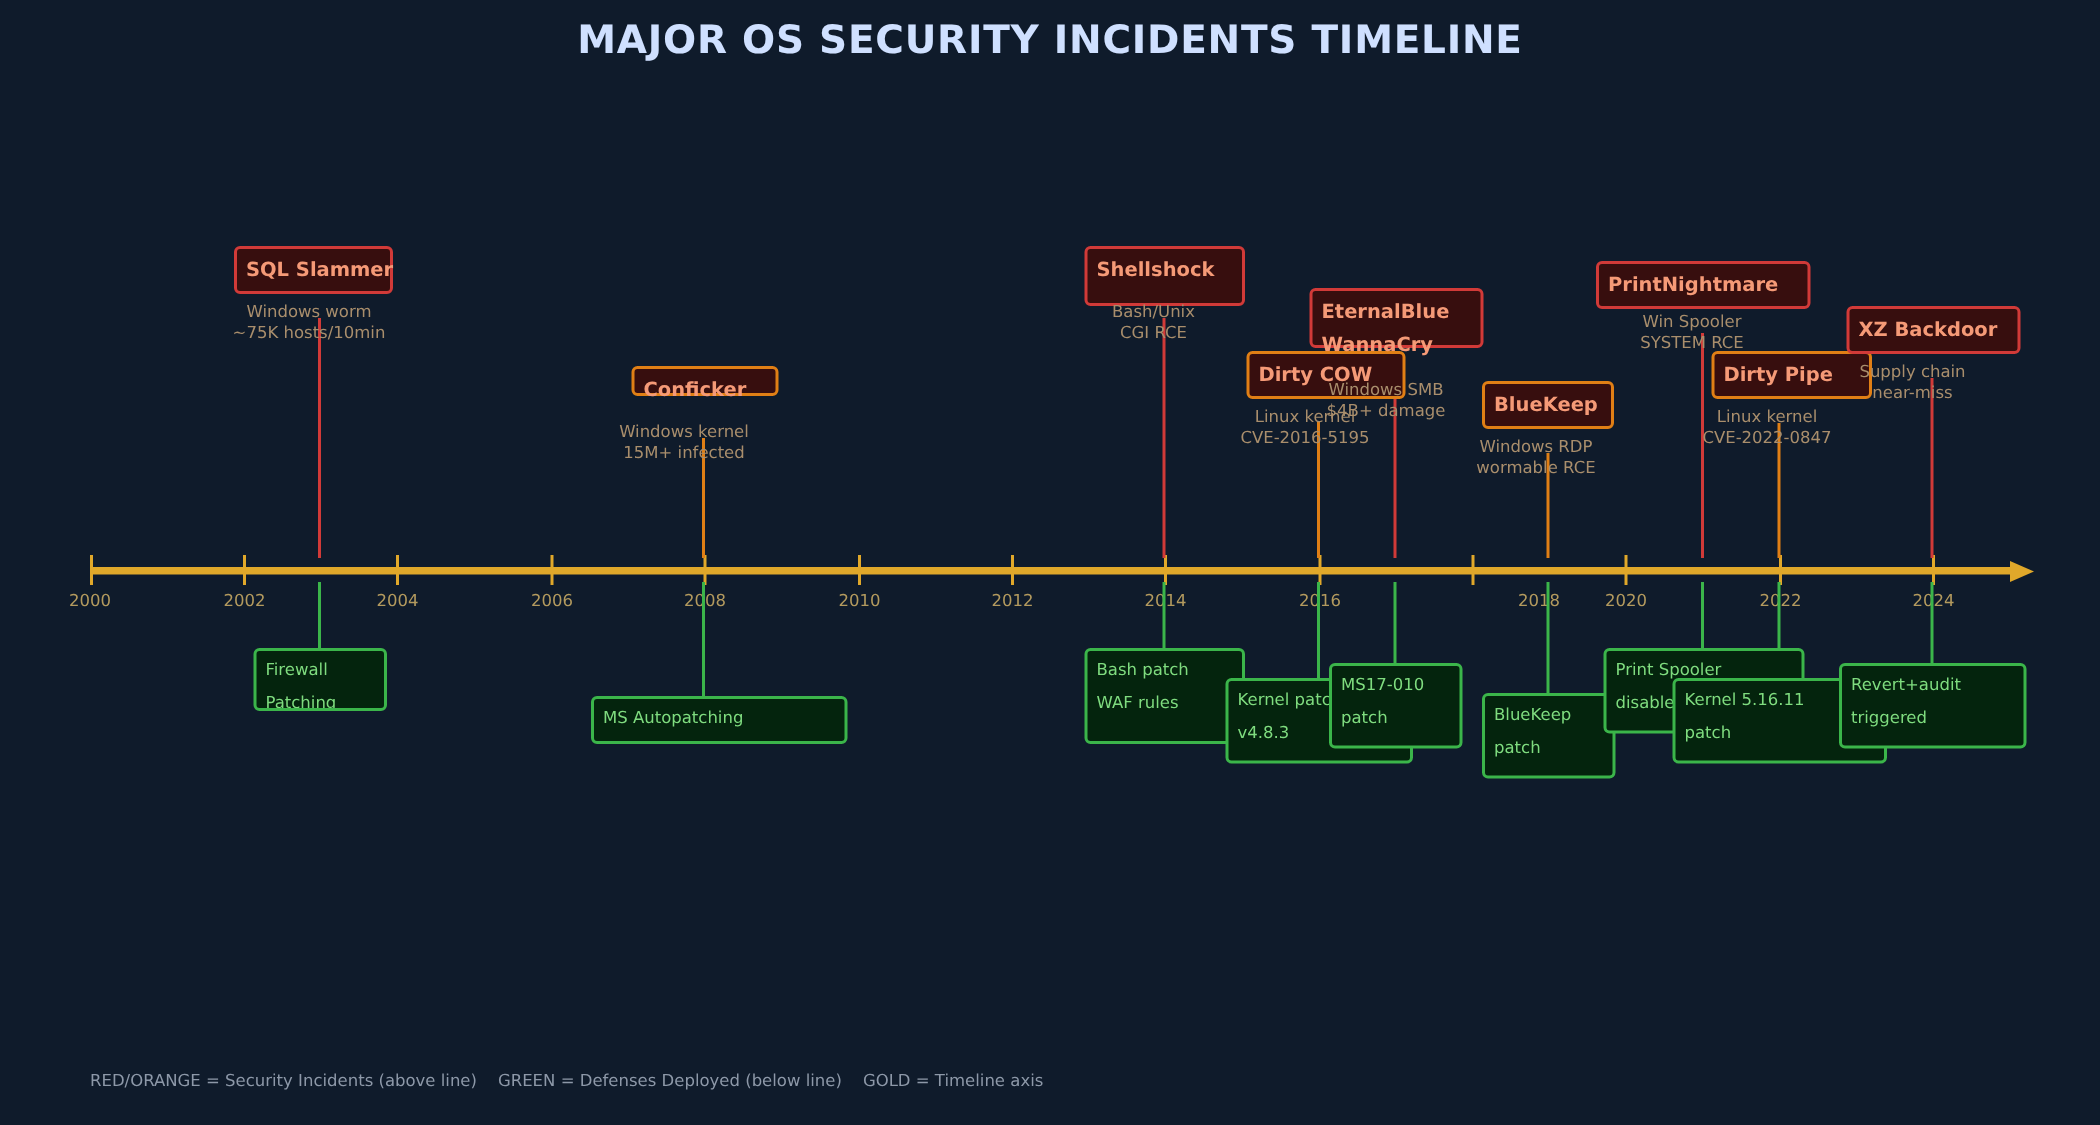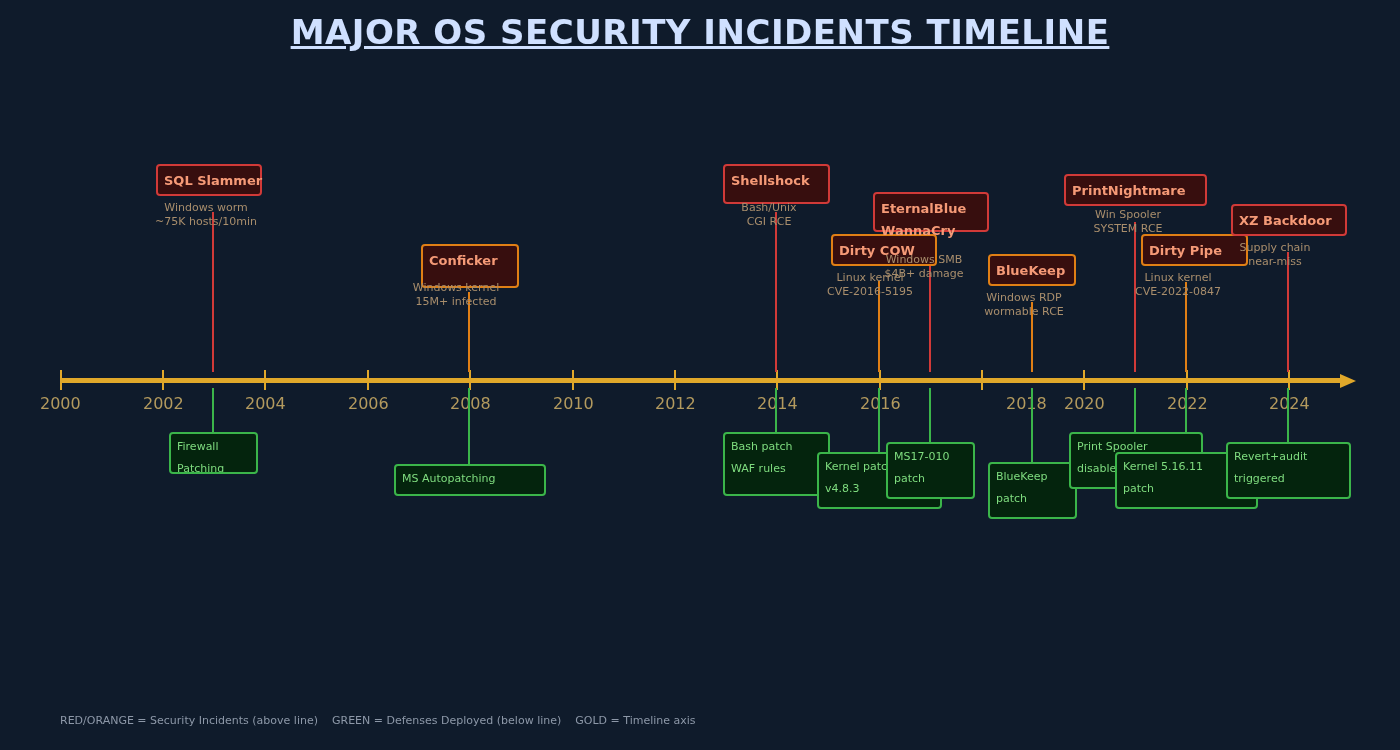--- a/index.html
+++ b/index.html
@@ -1,21 +1,21 @@
 <!DOCTYPE html>
 <html><head>
 <meta charset="utf-8">
 <style>
   html,body{margin:0;padding:0;}
   body{width:1400px;height:750px;background:#0f1b2b;position:relative;overflow:hidden;font-family:"DejaVu Sans",sans-serif;}
-  .title{position:absolute;left:0;width:1400px;top:12px;text-align:center;font-size:34px;font-weight:bold;color:#cfe0ff;letter-spacing:0.5px;text-decoration:underline;}
+  .title{position:absolute;left:0;width:1400px;top:12px;text-align:center;font-size:26px;font-weight:bold;color:#cfe0ff;letter-spacing:0.5px;}
   .axis{position:absolute;left:61px;top:378px;width:1283px;height:5px;background:#e0a82a;}
   .arrow{position:absolute;left:1340px;top:374px;width:0;height:0;border-top:7px solid transparent;border-bottom:7px solid transparent;border-left:16px solid #e0a82a;}
   .tick{position:absolute;top:370px;width:2px;height:20px;background:#e0a82a;}
-  .tick-label{position:absolute;top:394px;width:40px;margin-left:-20px;text-align:center;font-size:16px;color:#b39a5e;}
+  .tick-label{position:absolute;top:394px;width:40px;margin-left:-20px;text-align:center;font-size:11px;color:#b39a5e;}
   .stem{position:absolute;width:2px;}
   .inc{position:absolute;background:#370e0e;border:2px solid;border-radius:4px;box-sizing:border-box;padding:4px 6px;color:#f59a77;font-weight:bold;font-size:13px;line-height:22px;white-space:nowrap;}
   .inc.red{border-color:#d13a38;}
   .inc.orange{border-color:#e07f15;}
   .sub{position:absolute;font-size:11px;color:#a98e6c;text-align:center;line-height:14px;white-space:nowrap;}
   .def{position:absolute;background:#04240d;border:2px solid #3bb54a;border-radius:4px;box-sizing:border-box;padding:2px 6px;color:#7fdc7f;font-size:11px;line-height:22px;white-space:nowrap;overflow:hidden;}
   .legend{position:absolute;left:60px;top:714px;font-size:11px;color:#8d98a8;white-space:pre;}
 </style>
 </head>
 <body>
@@ -68,21 +68,21 @@
 <div class="stem" style="left:878px;top:388px;height:66px;background:#3bb54a"></div>
 <div class="stem" style="left:929px;top:388px;height:56px;background:#3bb54a"></div>
 <div class="stem" style="left:1031px;top:388px;height:76px;background:#3bb54a"></div>
 <div class="stem" style="left:1134px;top:388px;height:46px;background:#3bb54a"></div>
 <div class="stem" style="left:1185px;top:388px;height:66px;background:#3bb54a"></div>
 <div class="stem" style="left:1287px;top:388px;height:56px;background:#3bb54a"></div>
 
 <div class="inc red" style="left:156px;top:164px;width:106px;height:32px"><span>SQL Slammer</span></div>
 <div class="sub" style="left:140px;top:201px;width:132px"><span>Windows worm</span><br><span>~75K hosts/10min</span></div>
 
-<div class="inc orange" style="left:421px;top:244px;width:98px;height:44px"><span>Conficker</span></div>
+<div class="inc orange" style="left:421px;top:244px;width:98px;height:20px"><span>Conficker</span></div>
 <div class="sub" style="left:400px;top:281px;width:112px"><span>Windows kernel</span><br><span>15M+ infected</span></div>
 
 <div class="inc red" style="left:723px;top:164px;width:107px;height:40px"><span>Shellshock</span></div>
 <div class="sub" style="left:725px;top:201px;width:88px"><span>Bash/Unix</span><br><span>CGI RCE</span></div>
 
 <div class="inc orange" style="left:831px;top:234px;width:106px;height:32px"><span>Dirty COW</span></div>
 <div class="sub" style="left:820px;top:271px;width:100px"><span>Linux kernel</span><br><span>CVE-2016-5195</span></div>
 
 <div class="inc red" style="left:873px;top:192px;width:116px;height:40px"><span>EternalBlue</span><br><span>WannaCry</span></div>
 <div class="sub" style="left:876px;top:253px;width:96px"><span>Windows SMB</span><br><span>$4B+ damage</span></div>
@@ -93,21 +93,21 @@
 <div class="inc red" style="left:1064px;top:174px;width:143px;height:32px"><span>PrintNightmare</span></div>
 <div class="sub" style="left:1080px;top:208px;width:96px"><span>Win Spooler</span><br><span>SYSTEM RCE</span></div>
 
 <div class="inc orange" style="left:1141px;top:234px;width:107px;height:32px"><span>Dirty Pipe</span></div>
 <div class="sub" style="left:1130px;top:271px;width:96px"><span>Linux kernel</span><br><span>CVE-2022-0847</span></div>
 
 <div class="inc red" style="left:1231px;top:204px;width:116px;height:32px"><span>XZ Backdoor</span></div>
 <div class="sub" style="left:1230px;top:241px;width:90px"><span>Supply chain</span><br><span>near-miss</span></div>
 
 <div class="def" style="left:169px;top:432px;width:89px;height:42px"><span>Firewall</span><br><span>Patching</span></div>
-<div class="def" style="left:394px;top:464px;width:152px;height:32px"><span>MS Autopatching</span></div>
+<div class="def" style="left:394px;top:464px;width:171px;height:32px"><span>MS Autopatching</span></div>
 <div class="def" style="left:723px;top:432px;width:107px;height:64px"><span>Bash patch</span><br><span>WAF rules</span></div>
 <div class="def" style="left:817px;top:452px;width:125px;height:57px"><span>Kernel patch</span><br><span>v4.8.3</span></div>
 <div class="def" style="left:886px;top:442px;width:89px;height:57px"><span>MS17-010</span><br><span>patch</span></div>
 <div class="def" style="left:988px;top:462px;width:89px;height:57px"><span>BlueKeep</span><br><span>patch</span></div>
 <div class="def" style="left:1069px;top:432px;width:134px;height:57px"><span>Print Spooler</span><br><span>disabled</span></div>
 <div class="def" style="left:1115px;top:452px;width:143px;height:57px"><span>Kernel 5.16.11</span><br><span>patch</span></div>
 <div class="def" style="left:1226px;top:442px;width:125px;height:57px"><span>Revert+audit</span><br><span>triggered</span></div>
 
 <div class="legend">RED/ORANGE = Security Incidents (above line)    GREEN = Defenses Deployed (below line)    GOLD = Timeline axis</div>
 

